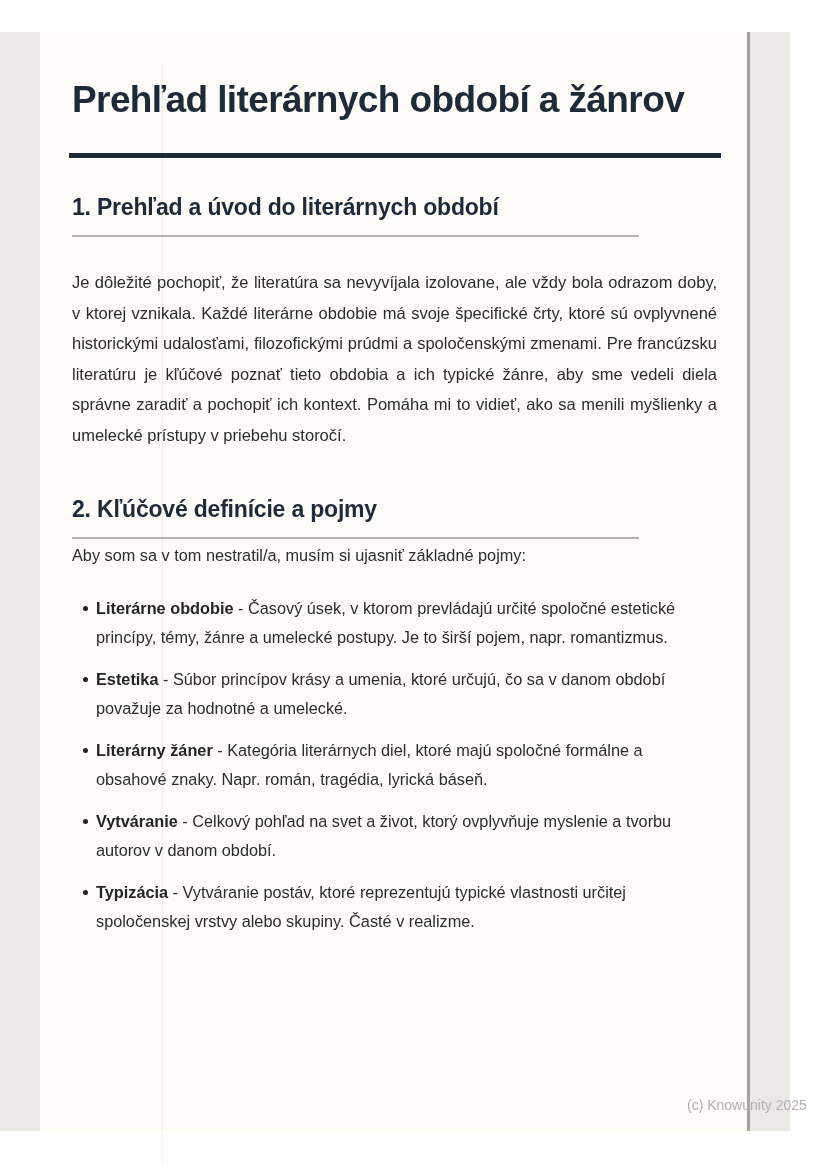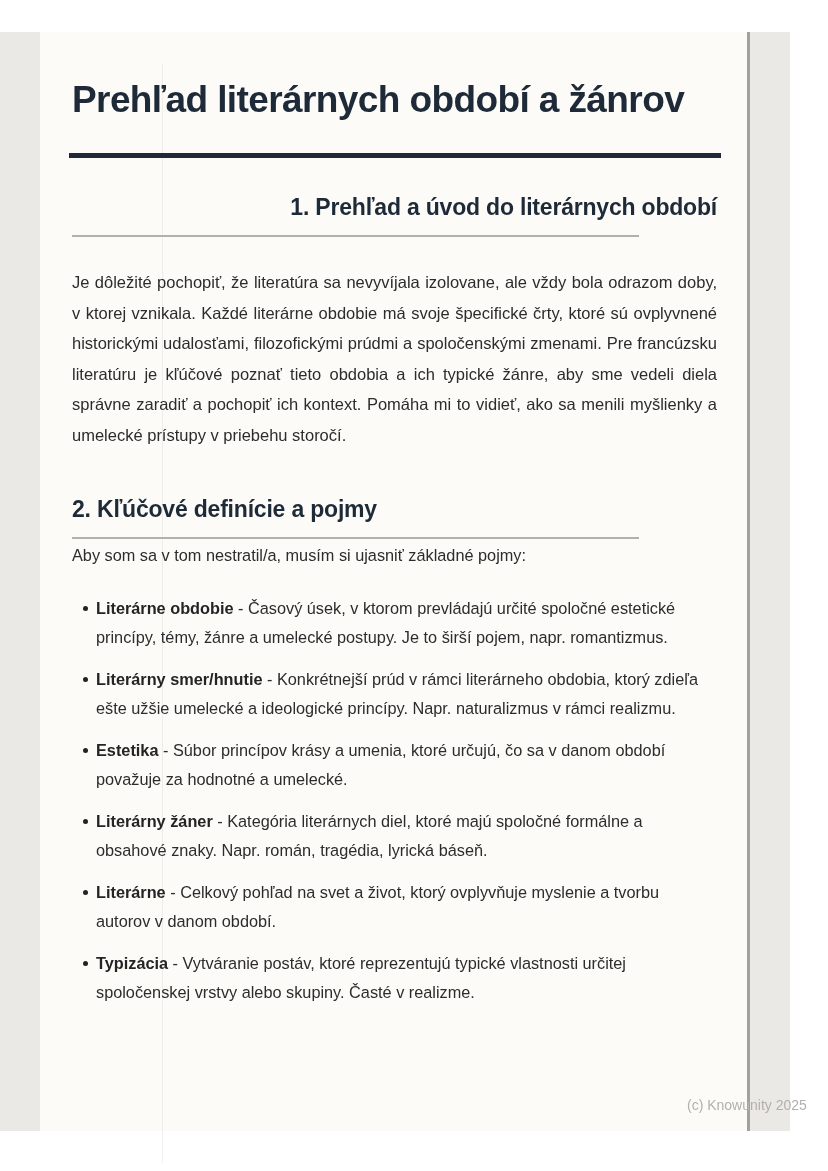--- a/index.html
+++ b/index.html
@@ -55,21 +55,21 @@
     background: #1e2a38;
     border: none;
   }
   .section-heading {
     font-size: 23px;
     font-weight: 700;
     letter-spacing: -0.2px;
     color: #1e2a38;
     line-height: 30px;
   }
-  .section-heading.first { margin-top: 34px; text-align: right; }
+  .section-heading.first { margin-top: 34px; }
   .section-heading.second { margin-top: 44px; }
   .section-rule {
     margin-top: 13px;
     width: 567px;
     height: 2px;
     background: #b2b1ad;
     border: none;
   }
   .body-paragraph {
     margin-top: 30px;
@@ -137,30 +137,27 @@
   <h2 class="section-heading second">2. Kľúčové definície a pojmy</h2>
   <hr class="section-rule">
 
   <p class="intro-line">Aby som sa v tom nestratil/a, musím si ujasniť základné pojmy:</p>
 
   <ul class="definitions">
     <li>
       <span class="bullet-dot"></span><span class="def-term">Literárne obdobie</span><span> - </span><span>Časový úsek, v ktorom prevládajú určité spoločné estetické princípy, témy, žánre a umelecké postupy. Je to širší pojem, napr. romantizmus.</span>
     </li>
     <li>
-      <span class="bullet-dot"></span><span class="def-term">Literárny smer/hnutie</span><span> - </span><span>Konkrétnejší prúd v rámci literárneho obdobia, ktorý zdieľa ešte užšie umelecké a ideologické princípy. Napr. naturalizmus v rámci realizmu.</span>
-    </li>
-    <li>
       <span class="bullet-dot"></span><span class="def-term">Estetika</span><span> - </span><span>Súbor princípov krásy a umenia, ktoré určujú, čo sa v danom období považuje za hodnotné a umelecké.</span>
     </li>
     <li>
       <span class="bullet-dot"></span><span class="def-term">Literárny žáner</span><span> - </span><span>Kategória literárnych diel, ktoré majú spoločné formálne a obsahové znaky. Napr. román, tragédia, lyrická báseň.</span>
     </li>
     <li>
-      <span class="bullet-dot"></span><span class="def-term">Literárne</span><span> - </span><span>Celkový pohľad na svet a život, ktorý ovplyvňuje myslenie a tvorbu autorov v danom období.</span>
+      <span class="bullet-dot"></span><span class="def-term">Vytváranie</span><span> - </span><span>Celkový pohľad na svet a život, ktorý ovplyvňuje myslenie a tvorbu autorov v danom období.</span>
     </li>
     <li>
       <span class="bullet-dot"></span><span class="def-term">Typizácia</span><span> - </span><span>Vytváranie postáv, ktoré reprezentujú typické vlastnosti určitej spoločenskej vrstvy alebo skupiny. Časté v realizme.</span>
     </li>
   </ul>
 
 </div>
 
 <div class="watermark">(c) Knowunity 2025</div>
 

